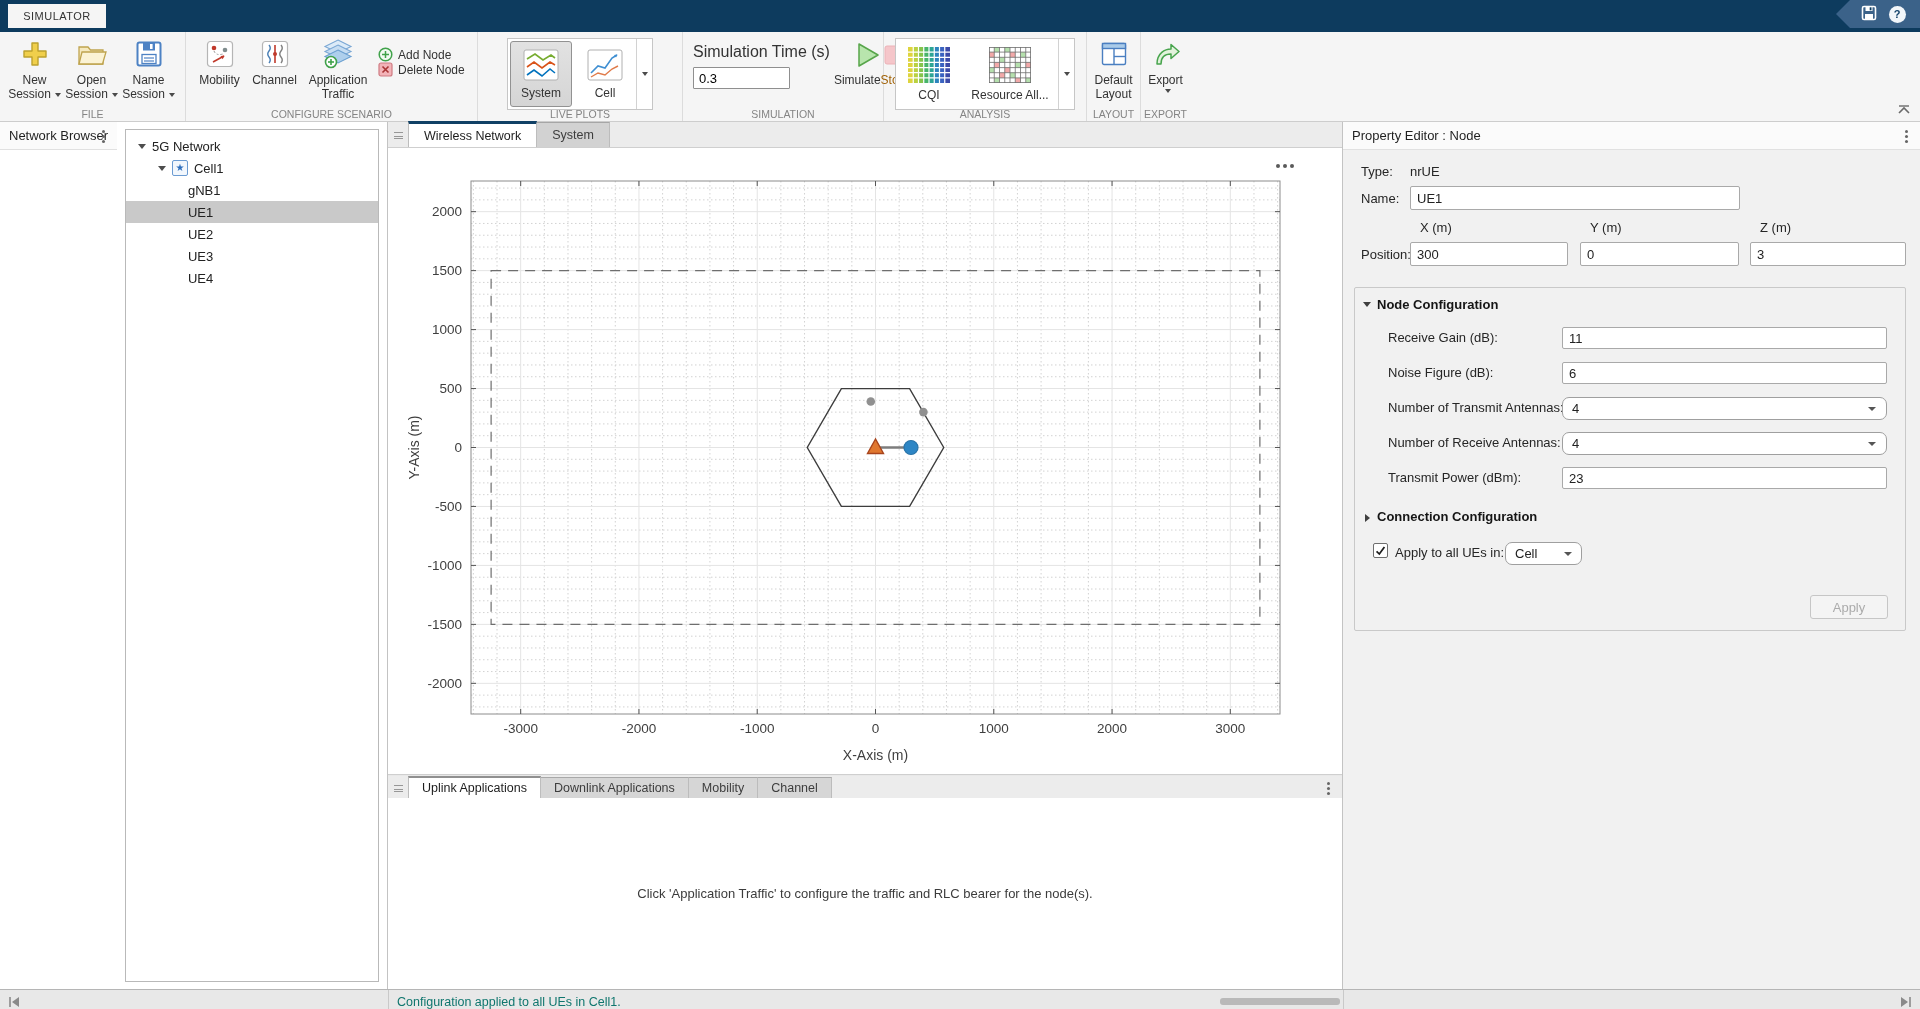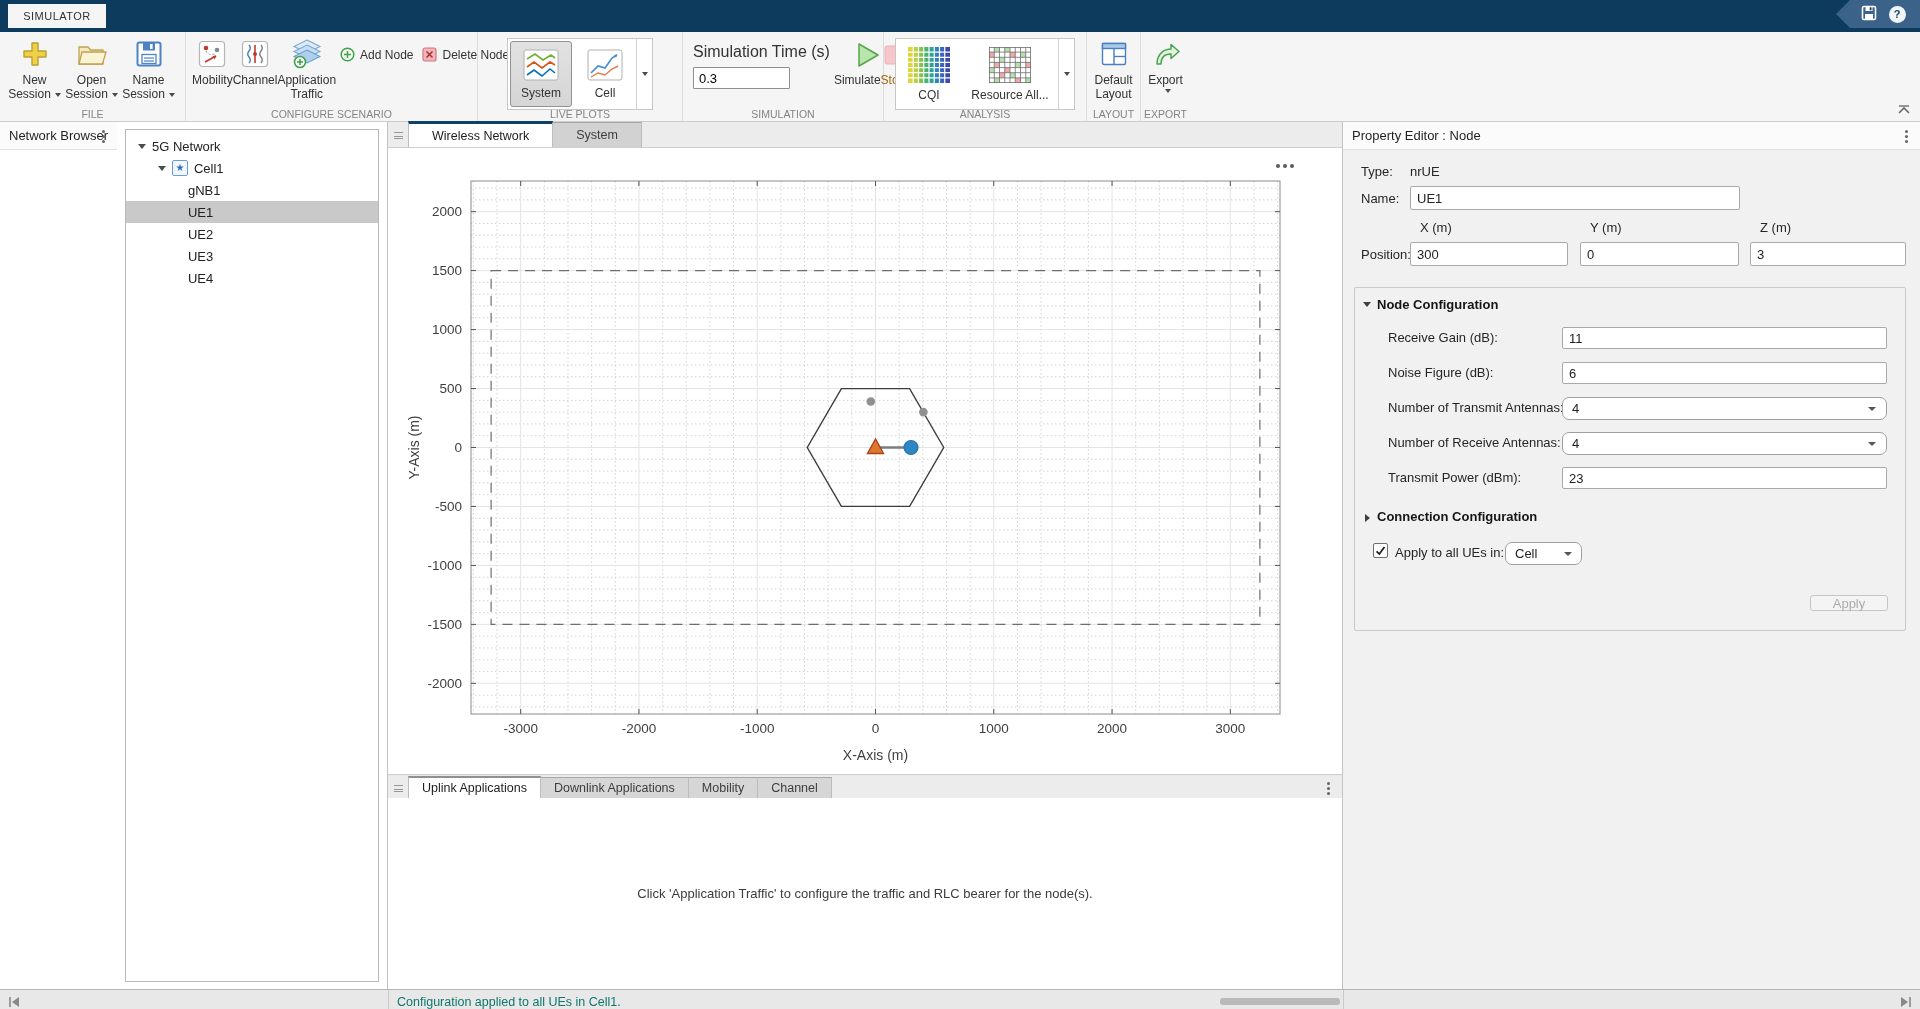--- a/index.html
+++ b/index.html
@@ -18,21 +18,21 @@
            font-size:11px;display:flex;align-items:center;justify-content:center}
 
   
   .ribbon{height:90px;background:#f5f5f5;border-bottom:1px solid #cdcdcd;display:flex;position:relative}
   .rsection{position:relative;border-right:1px solid #dcdcdc;padding:3px 6px 15px 6px;display:flex;align-items:flex-start}
   .rsection-label{position:absolute;bottom:1px;left:0;right:0;text-align:center;font-size:10.5px;color:#848484;white-space:nowrap}
   .bigbtn{display:flex;flex-direction:column;align-items:center;width:57px;padding-top:3px;font-size:12px;color:#333;cursor:default}
   .bigbtn .icon-slot{height:32px;display:flex;align-items:center;justify-content:center;margin-bottom:3px}
   .lbl{line-height:14px;text-align:center;white-space:nowrap}
   .caret-down{display:inline-block;width:0;height:0;border-left:3.5px solid transparent;border-right:3.5px solid transparent;border-top:4px solid #4a4a4a;margin-left:4px;vertical-align:middle}
-  .small-col{display:flex;gap:9px;padding-top:12px;margin-left:4px}
+  .small-col{display:flex;flex-direction:column;padding-top:12px;margin-left:4px}
   .small-item{display:flex;align-items:center;gap:5px;font-size:12px;white-space:nowrap}
   .gallery{border:1px solid #c6c6c6;background:#fff;height:72px;margin-top:3px;display:flex;align-items:stretch}
   .gal-item{display:flex;flex-direction:column;align-items:center;justify-content:center;font-size:12px;color:#333;padding:0 4px}
   .gal-item .g-icon{margin-bottom:2px}
   .gal-item.pressed{background:linear-gradient(#e2e2e2,#d5d5d5);border:1px solid #929292;border-radius:3px;margin:2px}
   .gal-caret{width:16px;border-left:1px solid #d2d2d2;display:flex;align-items:center;justify-content:center}
   .sim-col{display:flex;flex-direction:column;padding:8px 4px 0 4px}
   .sim-col .slabel{font-size:16px;color:#333;margin-bottom:6px;white-space:nowrap}
   .sim-input{width:97px;height:22px;border:1px solid #8f8f8f;background:#fff;font-family:"Liberation Sans",sans-serif;font-size:13px;padding:0 5px;border-radius:1px}
   .playbtn{display:flex;flex-direction:column;align-items:flex-end;width:56px;padding-top:6px;font-size:12px}
@@ -51,21 +51,21 @@
   .tree-row{height:22px;display:flex;align-items:center;font-size:13px;color:#222}
   .tree-row.selected{background:#c9c9c9}
   .expander{width:0;height:0;border-left:4.5px solid transparent;border-right:4.5px solid transparent;border-top:5.5px solid #4d4d4d;margin-right:6px;flex:none}
   .star-box{width:16px;height:16px;border:1px solid #6b9bd2;background:#f2f7fd;border-radius:2px;display:flex;align-items:center;justify-content:center;margin-right:6px;flex:none}
   .star-box span{color:#2f6fbe;font-size:10px;line-height:10px}
 
   
   .center{width:955px;flex:none;background:#fff;border-right:1px solid #c3c3c3;display:flex;flex-direction:column}
   .doc-tabs{height:26px;background:#ececec;border-bottom:1px solid #cfcfcf;display:flex;align-items:flex-end;position:relative;flex:none}
   .drag-handle{width:9px;height:7px;border-top:1px solid #979797;border-bottom:1px solid #979797;background:linear-gradient(#0000 0 3px,#979797 3px 4px,#0000 4px);margin:0 5px 8px 6px}
-  .doc-tab{height:26px;padding:0 23px;display:flex;align-items:center;font-size:12.5px;white-space:nowrap}
+  .doc-tab{height:26px;padding:0 15px;display:flex;align-items:center;font-size:12.5px;white-space:nowrap}
   .doc-tab.active{background:#fff;border-top:3px solid #104065;border-left:1px solid #bdbdbd;border-right:1px solid #bdbdbd;color:#1d1d1d}
   .doc-tab.inactive{background:#d2d2d2;height:25px;border-top:1px solid #a6a6a6;border-right:1px solid #bcbcbc;color:#3d3d3d}
   .doc-area{height:626px;position:relative;background:#fff;flex:none}
   .plot-ellipsis{position:absolute;top:16px;right:62px;width:4px;height:4px;border-radius:50%;background:#5a5a5a;
                  box-shadow:7px 0 0 #5a5a5a,14px 0 0 #5a5a5a}
   .splitter{height:2px;background:#e8e8e8;border-top:1px solid #cfcfcf;flex:none}
   .bottom-tabs{height:22px;background:#ececec;display:flex;align-items:flex-end;position:relative;flex:none}
   .btab{height:22px;padding:0 13px;display:flex;align-items:center;font-size:12.5px;white-space:nowrap}
   .btab.active{background:#fff;border-top:2px solid #909090;border-left:1px solid #bdbdbd;border-right:1px solid #bdbdbd;color:#1d1d1d}
   .btab.inactive{background:#d6d6d6;height:21px;border-top:1px solid #a8a8a8;border-right:1px solid #bcbcbc;color:#3d3d3d}
@@ -81,21 +81,21 @@
   .group-box{position:absolute;left:11px;top:137px;width:552px;height:344px;border:1px solid #c9c9c9;border-radius:2px}
   .gb-heading{position:absolute;left:22px;font-weight:bold;color:#151515;white-space:nowrap}
   .tri-down{position:absolute;left:8px;width:0;height:0;border-left:4.5px solid transparent;border-right:4.5px solid transparent;border-top:5.5px solid #3f3f3f}
   .tri-right{position:absolute;left:10px;width:0;height:0;border-top:4.5px solid transparent;border-bottom:4.5px solid transparent;border-left:5.5px solid #3f3f3f}
   .gb-row-label{position:absolute;left:33px;white-space:nowrap}
   .gb-field{position:absolute;left:207px;width:325px;height:22px;border:1px solid #a9a9a9;border-radius:2px;background:#fff;font-family:"Liberation Sans",sans-serif;font-size:13px;padding:0 6px;color:#222}
   .gb-dropdown{position:absolute;left:207px;width:325px;height:23px;border:1px solid #9f9f9f;border-radius:7px;background:#fff;display:flex;align-items:center;padding:0 9px;color:#222}
   .dd-caret{position:absolute;right:10px;top:9px;width:0;height:0;border-left:4px solid transparent;border-right:4px solid transparent;border-top:4.5px solid #555}
   .checkbox{position:absolute;left:18px;width:15px;height:15px;border:1px solid #6e6e6e;border-radius:2px;background:#fff;display:flex;align-items:center;justify-content:center}
   .small-dd{position:absolute;left:150px;width:77px;height:23px;border:1px solid #9f9f9f;border-radius:7px;background:#fff;display:flex;align-items:center;padding:0 9px;color:#222}
-  .apply-btn{position:absolute;left:455px;top:307px;width:78px;height:16px;background:#f4f4f4;border:1px solid #c6c6c6;border-radius:3px;color:#ababab;font-size:13px;display:flex;align-items:center;justify-content:center}
+  .apply-btn{position:absolute;left:455px;top:307px;width:78px;height:24px;background:#f4f4f4;border:1px solid #c6c6c6;border-radius:3px;color:#ababab;font-size:13px;display:flex;align-items:center;justify-content:center}
 
   
   .statusbar{height:24px;background:#e8e8e8;border-top:1px solid #b5b5b5;position:relative;font-size:12.5px;color:#0f766e}
   .sb-divider{position:absolute;top:0;bottom:0;width:1px;background:#c9c9c9}
   .sb-msg{position:absolute;left:397px;top:5px;white-space:nowrap}
   .sb-thumb{position:absolute;left:1220px;top:8px;width:120px;height:7px;background:#b9b9b9;border-radius:3px}
   svg{font-family:"Liberation Sans",sans-serif}
 </style>
 </head>
 <body>

